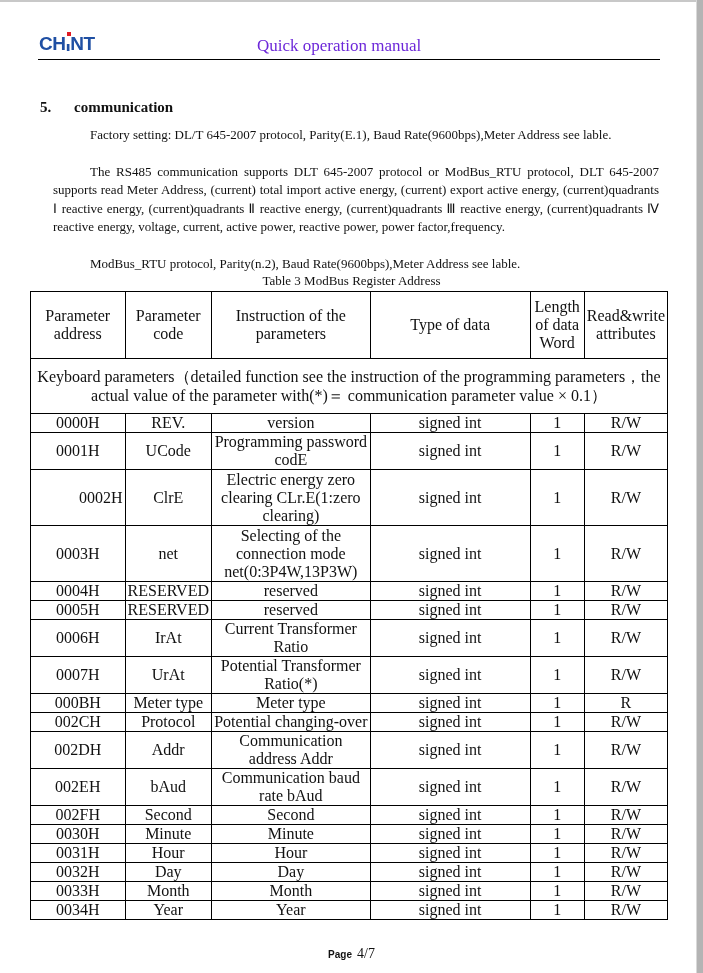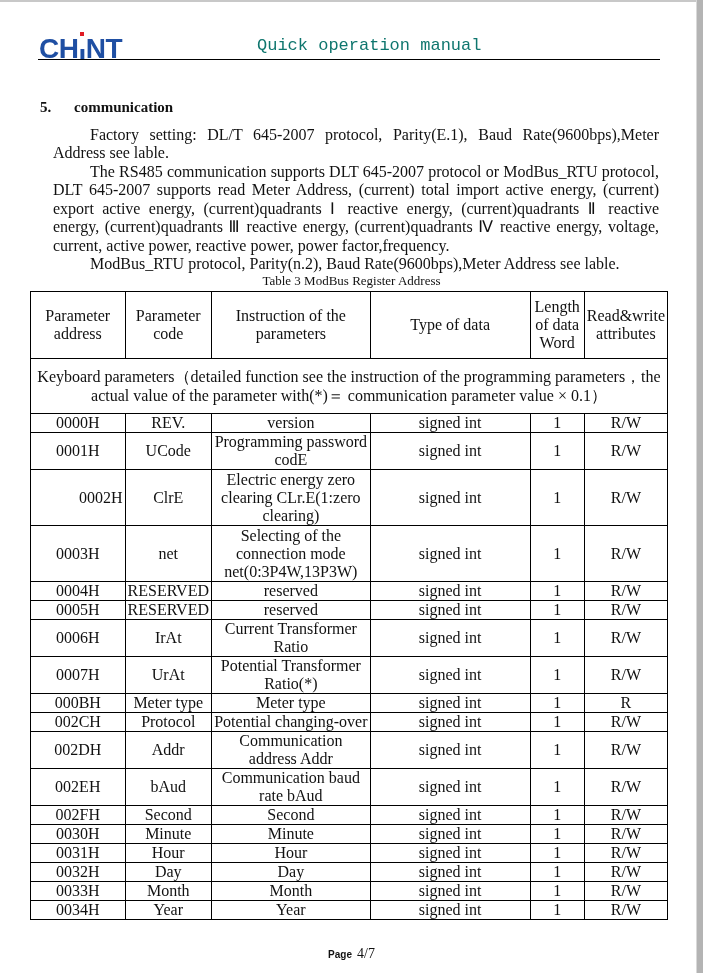--- a/index.html
+++ b/index.html
@@ -1,28 +1,28 @@
 <!DOCTYPE html>
 <html><head>
 <meta charset="utf-8">
 <style>
   html, body { margin:0; padding:0; }
   body { width:703px; height:973px; background:#ffffff; position:relative; overflow:hidden;
          font-family:"Liberation Serif", serif; color:#111; }
   .topline { position:absolute; left:0; top:0; width:703px; height:2px; background:#c8c8c8; }
   .rightbar { position:absolute; right:0; top:0; width:6px; height:973px; background:#b4b4b4; border-left:1px solid #d9d9d9; }
   .logo { position:absolute; left:39px; top:33px; font-family:"Liberation Sans", sans-serif; font-weight:bold;
-          font-size:28px; color:#1f4fa3; letter-spacing:-0.5px; }
+          font-size:19px; color:#1f4fa3; letter-spacing:-0.5px; }
   .logo .i { position:relative; display:inline-block; }
   .logo .dot { position:absolute; left:2px; top:-1px; width:4px; height:4px; background:#e01b24; }
-  .doc-title { position:absolute; left:257px; top:36px; font-family:Liberation Mono, monospace; font-size:17px; color:#0f766e; }
+  .doc-title { position:absolute; left:257px; top:36px; font-family:Liberation Serif, serif; font-size:17px; color:#6d28d9; }
   .hrule { position:absolute; left:38px; top:59px; width:622px; height:1px; background:#000; }
   .section { position:absolute; left:40px; top:99px; font-size:15px; font-weight:bold; }
   .section .num { display:inline-block; width:34px; }
-  .para { position:absolute; left:53px; width:606px; font-size:16px; line-height:18.4px; text-align:justify; }
+  .para { position:absolute; left:53px; width:606px; font-size:13px; line-height:18.4px; text-align:justify; }
   .p1 { top:126px; }
   .p2 { top:163px; }
   .p3 { top:255px; }
   .indent { text-indent:37px; }
   .caption { position:absolute; left:0; width:703px; top:273px; text-align:center; font-size:13px; }
   table { position:absolute; left:30px; top:291px; width:638px; border-collapse:collapse; font-size:16px; }
   td, th { border:1px solid #000; text-align:center; vertical-align:middle; padding:0 2px; font-weight:normal; line-height:18px; }
   th { height:66px; }
   .kb td { height:54px; line-height:19px; }
   .footer { position:absolute; left:0; width:703px; top:946px; text-align:center; font-size:10px; }

